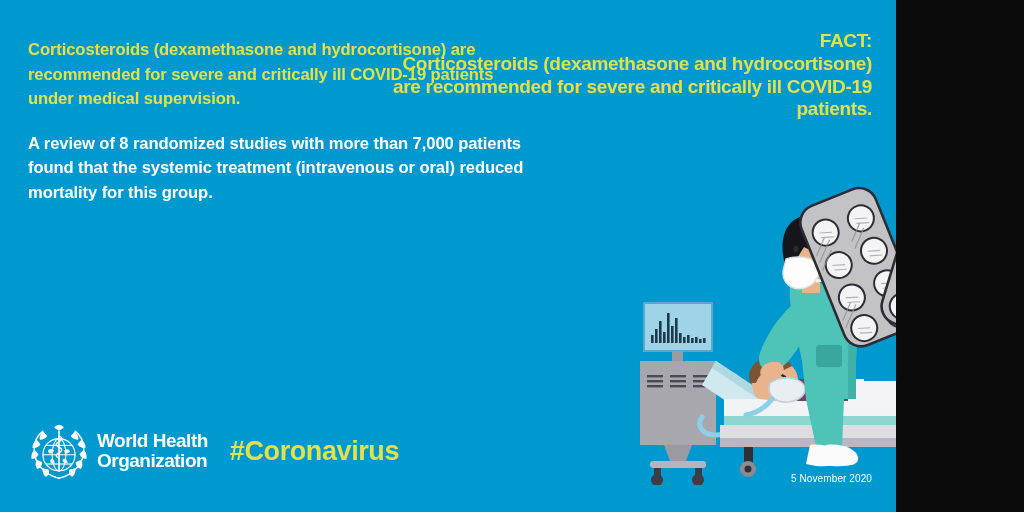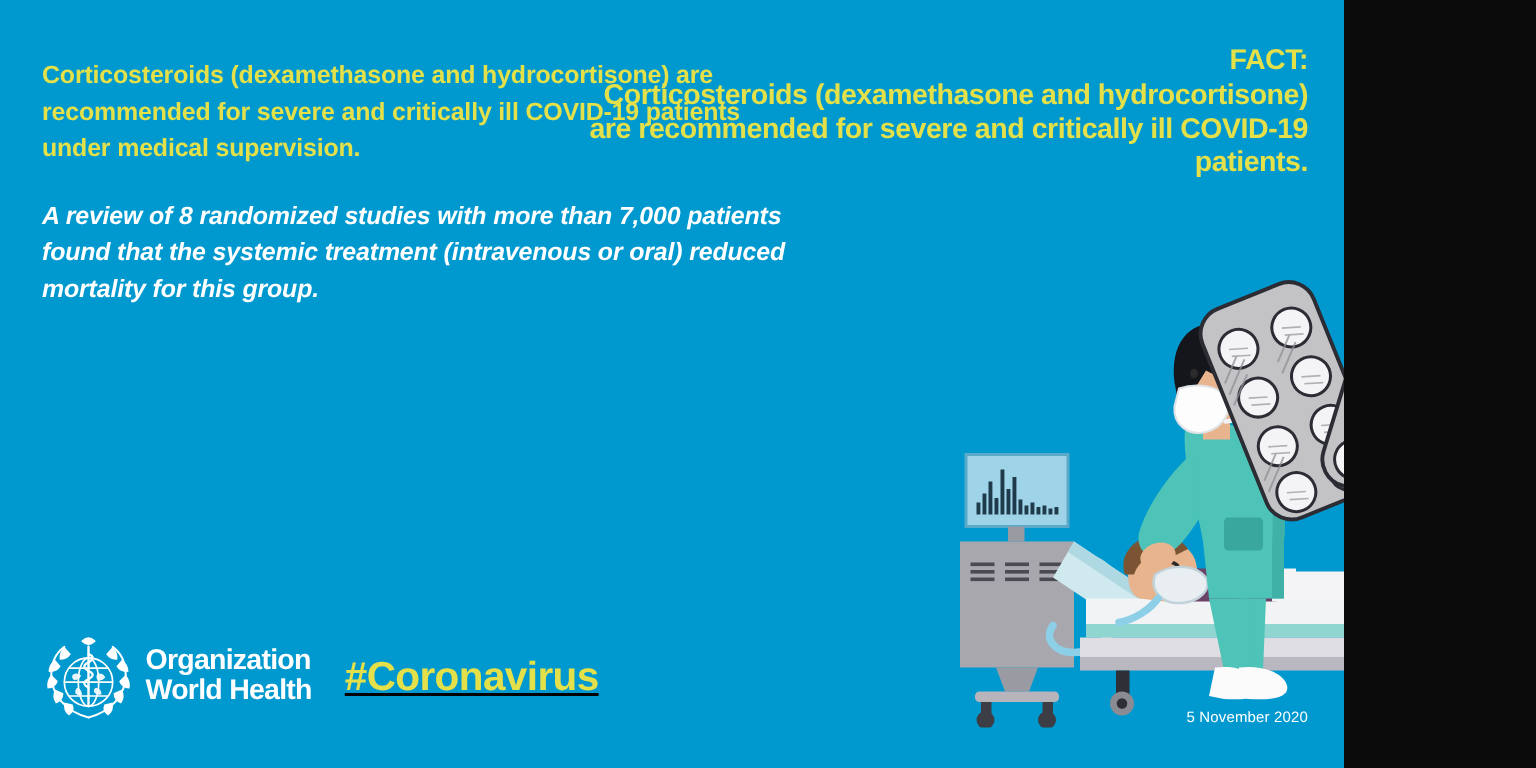--- a/index.html
+++ b/index.html
@@ -20,21 +20,21 @@
     width:500px;
   }
   .para {
     font-size:16.6px;
     font-weight:bold;
     line-height:1.48;
     letter-spacing:-0.1px;
     margin-bottom:20px;
   }
   .para.yellow { color:#e4e04a; }
-  .para.white  { color:#ffffff;font-style:italic; }
+  .para.white  { color:#ffffff; }
   .para:last-child { margin-bottom:0; }
 
   
   .headline {
     position:absolute;
     right:24px; top:30px;
     width:490px;
     text-align:right;
     color:#e4e04a;
     font-size:19px;
@@ -59,21 +59,20 @@
     font-size:19px;
     line-height:1.04;
     letter-spacing:-0.5px;
     white-space:nowrap;
   }
   .hashtags {
     margin-left:22px;
     display:flex;
     align-items:center;
     gap:52px;
-    text-decoration:underline;
   }
   .hashtag {
     color:#e4e04a;
     font-weight:bold;
     font-size:27px;
     letter-spacing:-0.4px;
     white-space:nowrap;
   }
 
   .date-stamp {
@@ -334,22 +333,22 @@
           <path d="M50 18 V82"></path>
           <path d="M44 12 q6 -6 12 0 q-6 6 -12 0 Z" fill="#ffffff"></path>
         </g>
         <g stroke="#ffffff" stroke-width="2.4" fill="none" stroke-linecap="round">
           <path d="M50 26 q9 3 0 9 q-9 4 0 9 q9 4 0 9 q-9 4 0 9"></path>
         </g>
 
         <circle cx="50" cy="56" r="26" fill="none" stroke="#ffffff" stroke-width="0.8" opacity="0.6"></circle>
       </svg>
       <div class="who-words">
+        <div>World Health</div>
         <div>Organization</div>
-        <div>World Health</div>
       </div>
     </div>
 
     <div class="hashtags">
       <span class="hashtag">#Coronavirus</span>
     </div>
   </div>
 
   <div class="date-stamp">5 November 2020</div>
 

